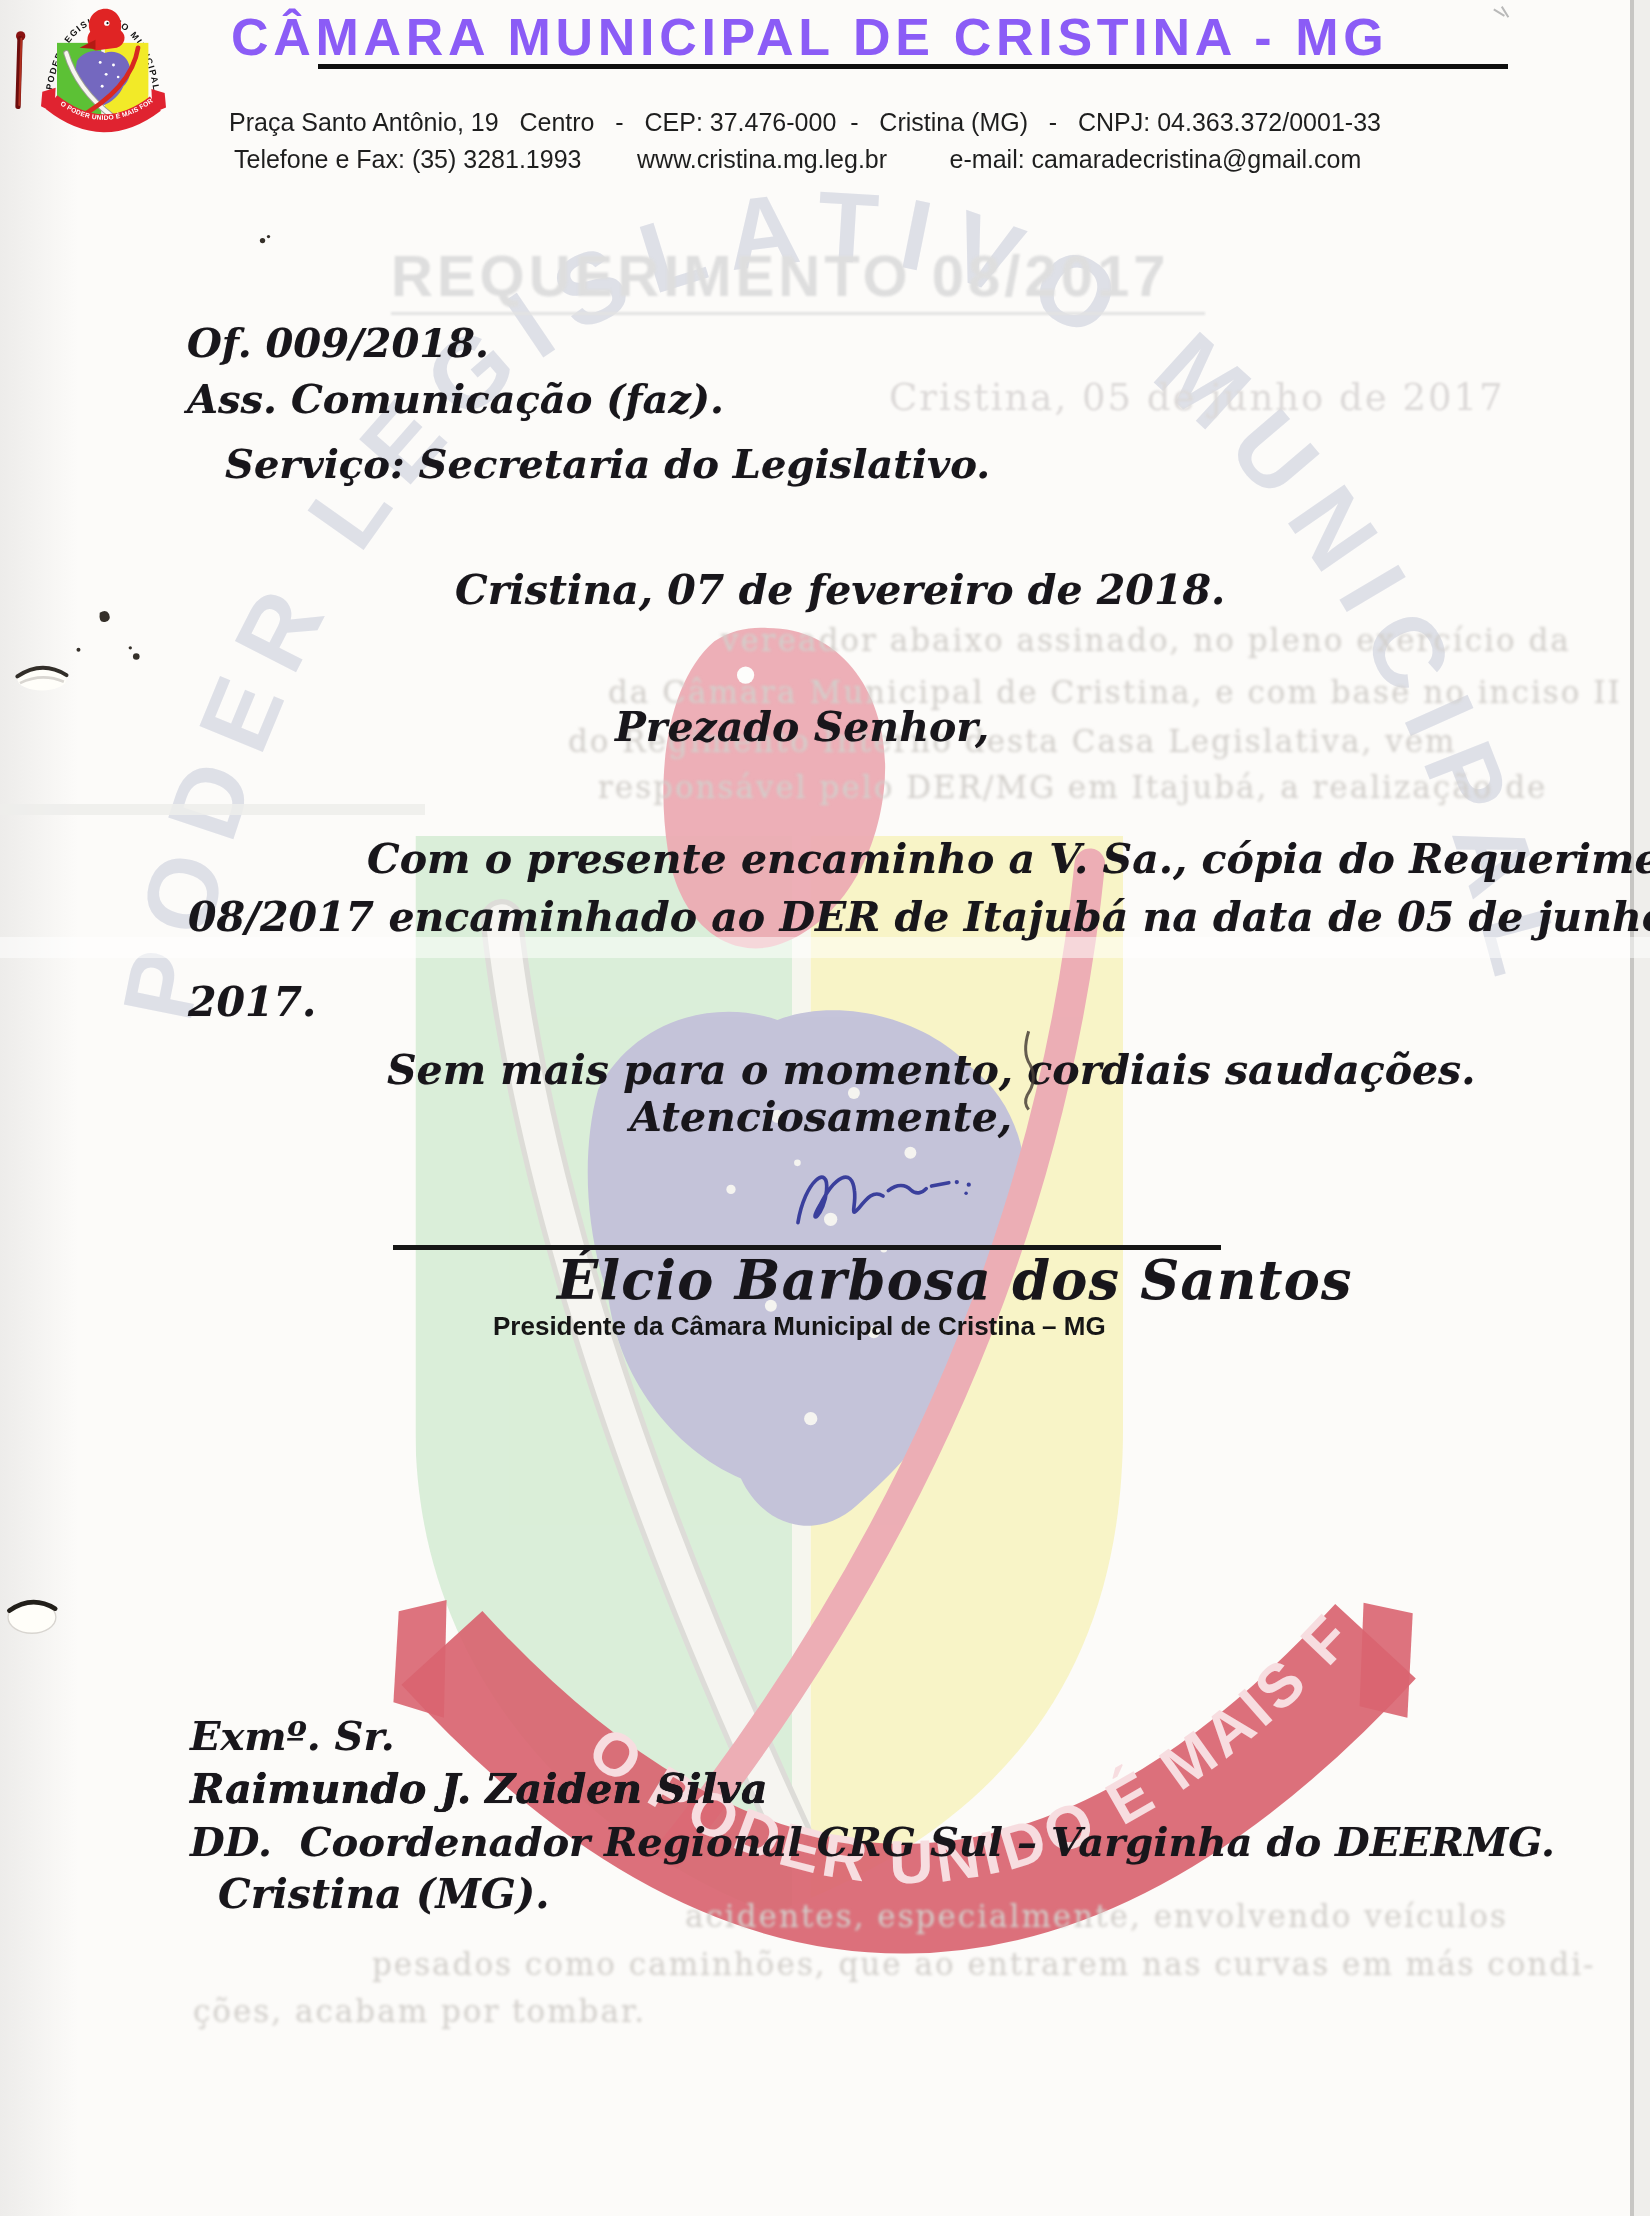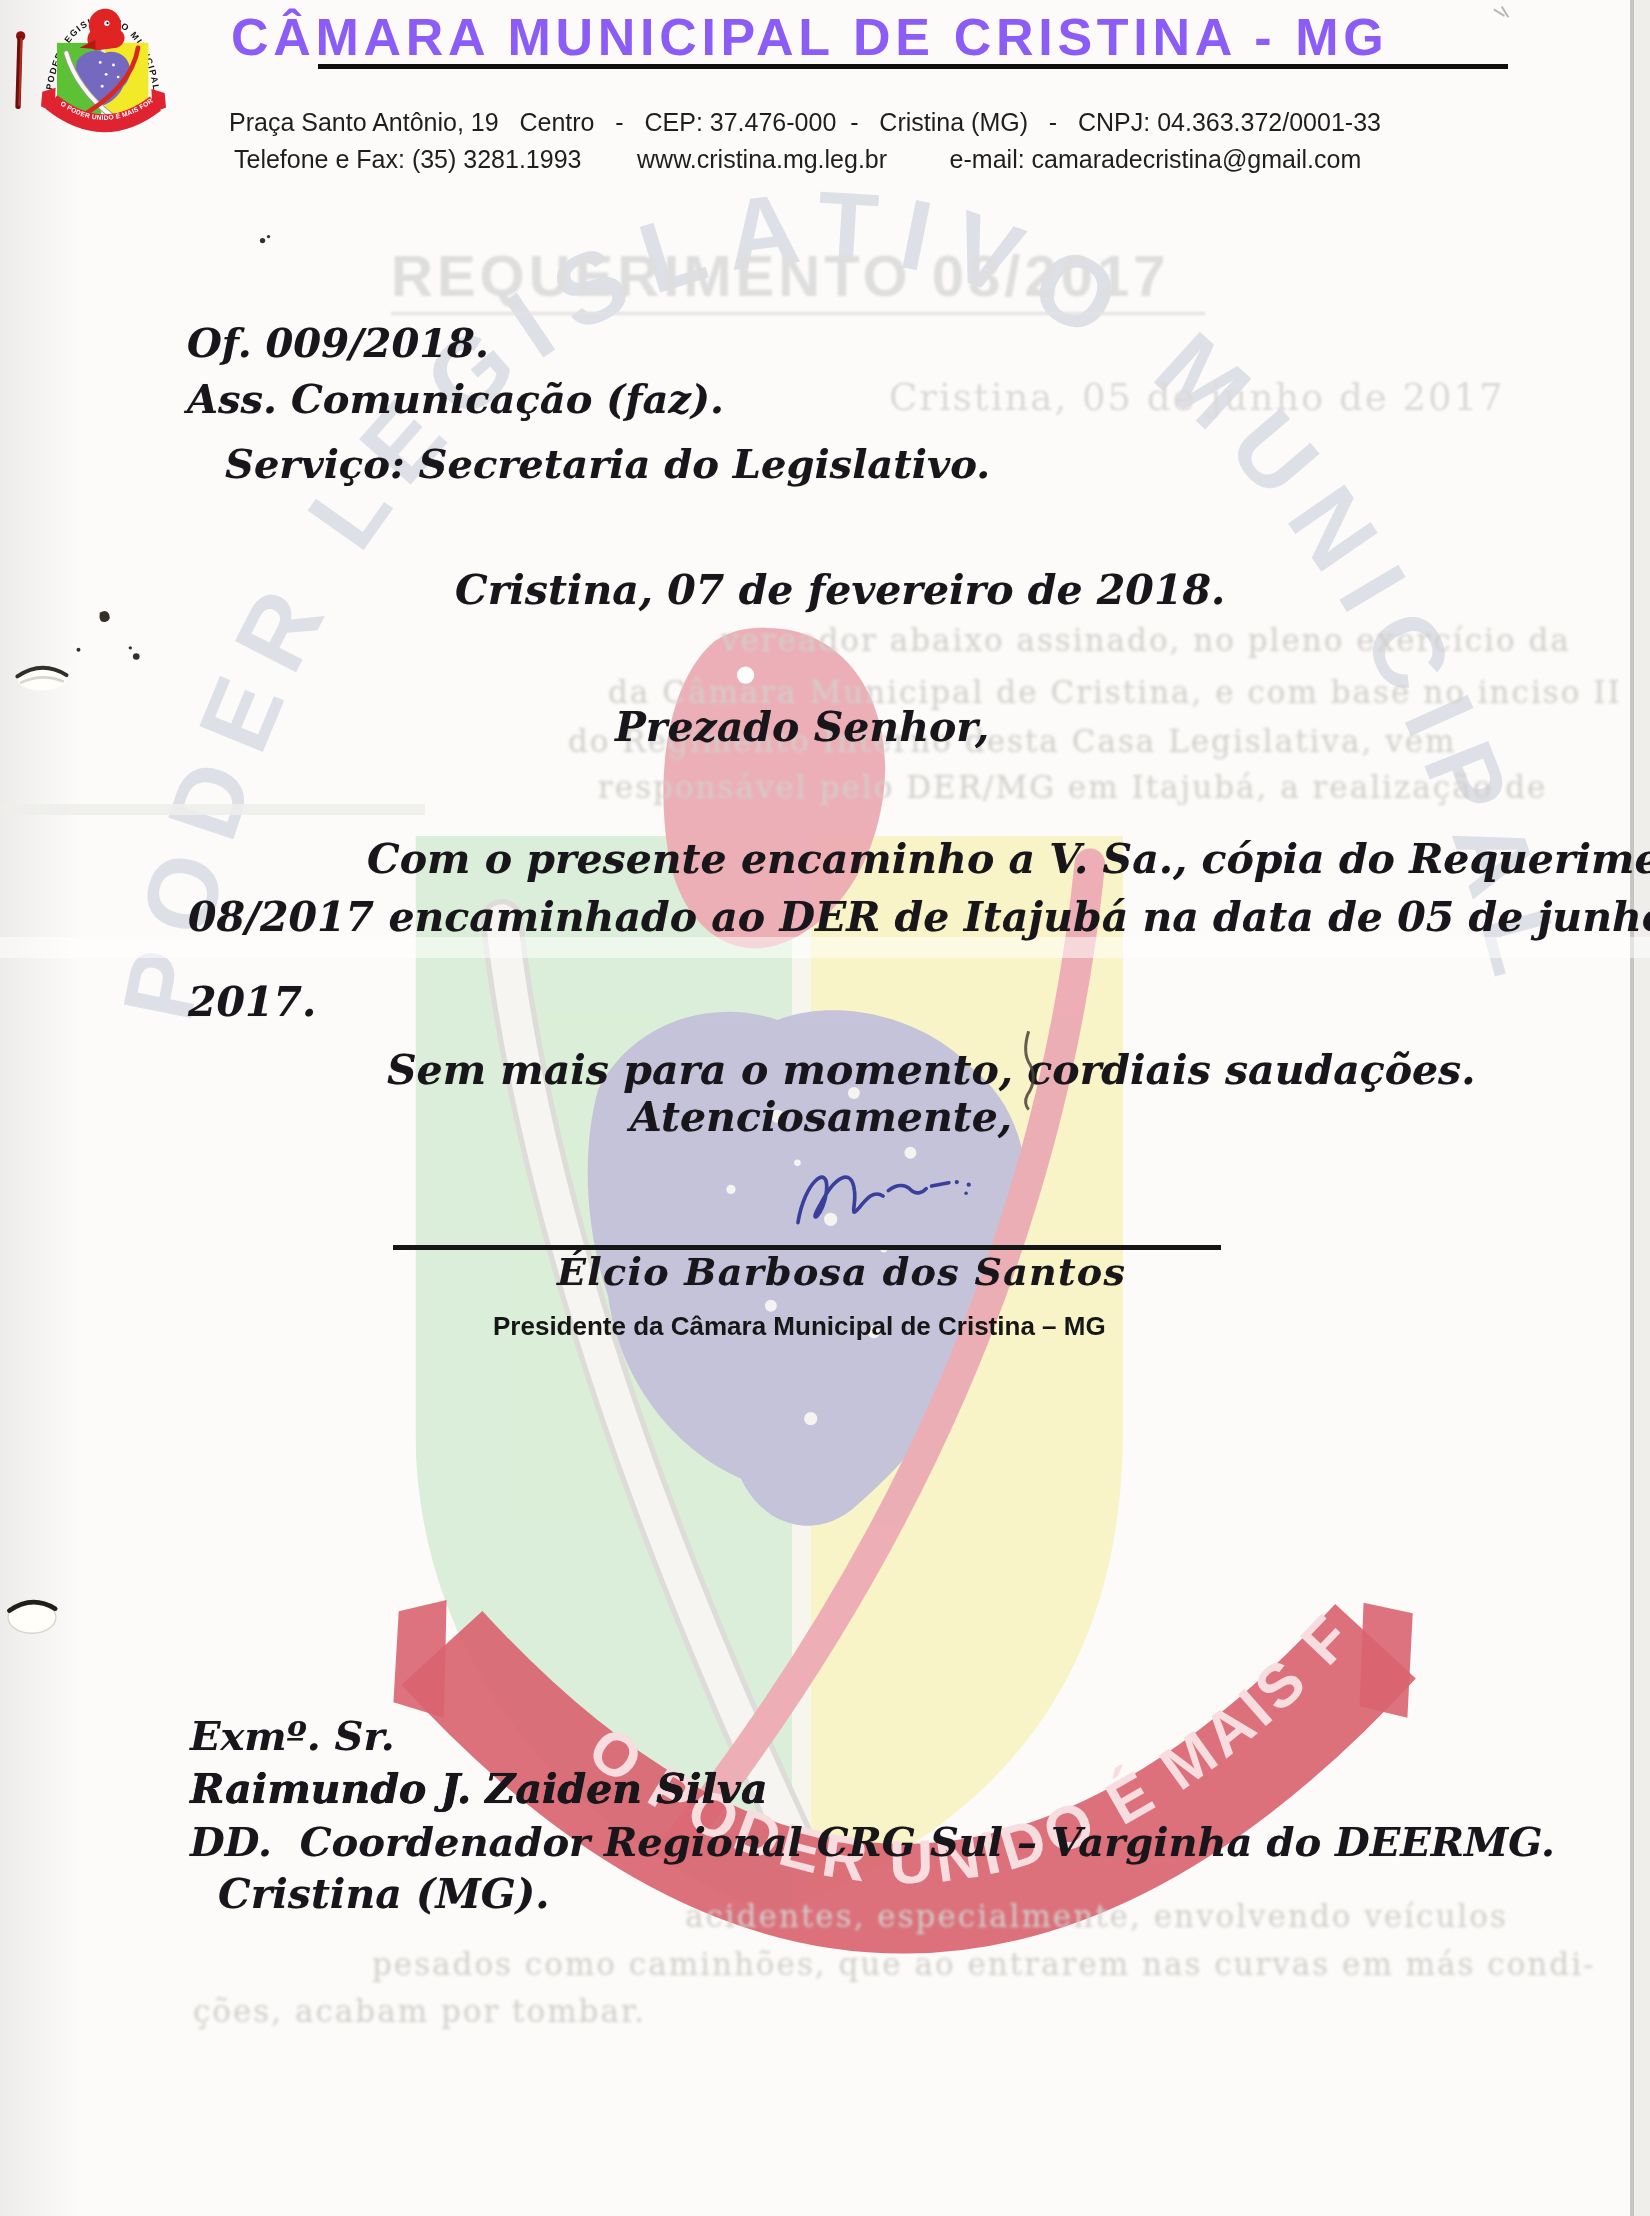--- a/index.html
+++ b/index.html
@@ -174,21 +174,21 @@
   </g>
   <g fill="#3a3f9c">
     <circle cx="254" cy="57" r="3.2"></circle>
       <circle cx="272" cy="61" r="3.2"></circle>
       <circle cx="268" cy="74" r="2.6"></circle>
   </g>
 </svg>
 
 <div class="abs band" style="left:393px;top:1245px;width:828px;height:4.7px;background:#161616;z-index:3;"></div>
 
-<div class="abs it" style="left:557px;top:1253px;font-size:38px;letter-spacing:1.3px;z-index:3;font-style:italic;">Élcio Barbosa dos Santos</div>
+<div class="abs it" style="left:557px;top:1253px;font-size:54px;letter-spacing:1.3px;z-index:3;font-style:italic;">Élcio Barbosa dos Santos</div>
 <div class="abs sans" style="left:493px;top:1313px;font-size:26px;font-weight:bold;color:#161616;z-index:3;">Presidente da Câmara Municipal de Cristina – MG</div>
 
 <div class="abs it" style="left:190px;top:1716px;font-size:40px;z-index:3;">Exmº. Sr.</div>
 <div class="abs it" style="left:190px;top:1769px;font-size:41px;text-shadow:0 0 0.7px #18161b,0.5px 0 0 #18161b;z-index:3;">Raimundo J. Zaiden Silva</div>
 <div class="abs it" style="left:190px;top:1822px;font-size:40px;z-index:3;">DD.  Coordenador Regional CRG Sul – Varginha do DEERMG.</div>
 <div class="abs it" style="left:190px;top:1874px;font-size:41px;z-index:3;margin-left:28px;">Cristina (MG).</div>
 
 <svg class="layer" width="1650" height="2216" viewBox="0 0 2483 3335" style="z-index:5;">
 
   <g>

